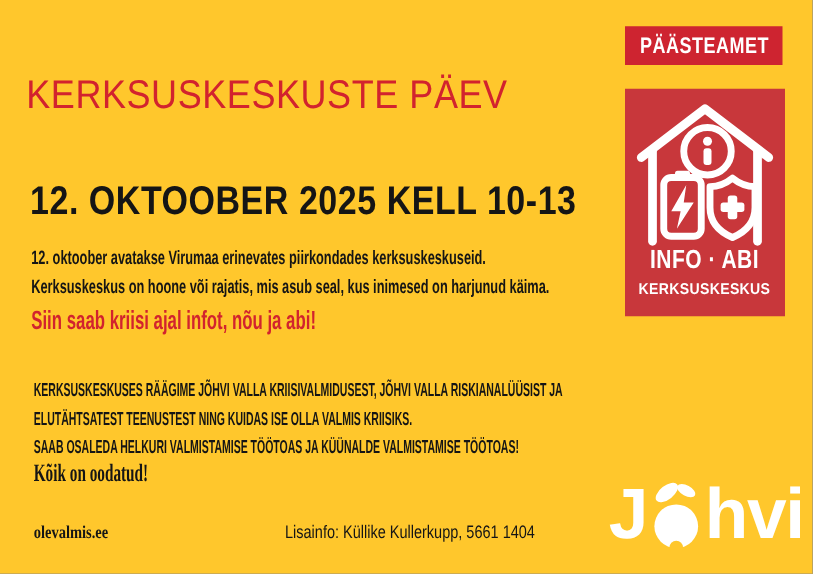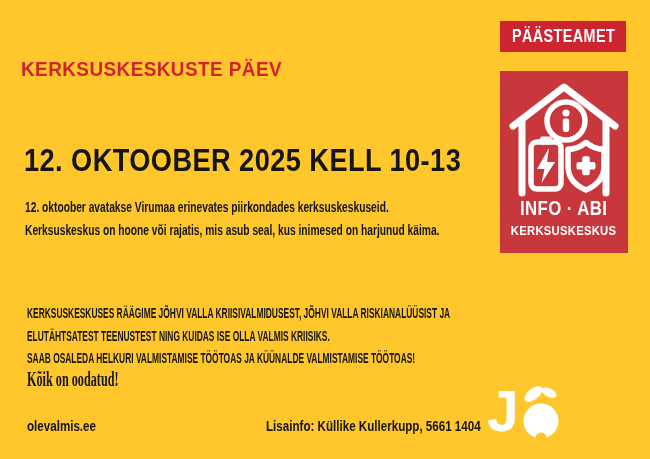--- a/index.html
+++ b/index.html
@@ -14,31 +14,31 @@
   
   .sxL{transform:scaleX(.90);transform-origin:left top;}
   .sx85{transform:scaleX(.85);transform-origin:left top;}
   .sx80{transform:scaleX(.80);transform-origin:left top;}
   .sx66{transform:scaleX(.66);transform-origin:left top;}
   .sx64{transform:scaleX(.64);transform-origin:left top;}
   .sx61{transform:scaleX(.61);transform-origin:left top;}
   .sx56{transform:scaleX(.56);transform-origin:left top;}
   .sxC{transform-origin:center top !important;}
 
-  .title{left:21px;top:57px;font-size:21px;font-weight:bold;color:#D2232E;letter-spacing:.5px;}
+  .title{left:21px;top:57px;font-size:32px;font-weight:normal;color:#D2232E;letter-spacing:.5px;}
   .location{left:27px;top:111px;font-size:17.5px;font-weight:bold;}
   .datetime{left:24px;top:142px;font-size:32px;font-weight:bold;letter-spacing:.5px;}
 
   .intro{left:25px;top:196px;font-size:15.5px;font-weight:bold;line-height:22.5px;}
   .highlight{left:25px;top:245px;font-size:21px;font-weight:bold;color:#D2232E;}
   .bodyblock{left:27px;top:302px;font-size:15px;font-weight:bold;line-height:22.5px;}
   .welcome{left:27px;top:368px;font-size:20px;font-weight:bold;font-family:Liberation Serif, serif;}
 
-  .website{left:27px;top:418px;font-size:14.5px;font-weight:bold;}
-  .contact{left:228px;top:418px;font-size:14.5px;font-weight:bold;margin-left:38px;}
+  .website{left:27px;top:418px;font-size:14.5px;font-weight:bold;font-family:Liberation Serif, serif;}
+  .contact{left:228px;top:418px;font-size:14.5px;font-weight:normal;}
 
   .badge{
     left:500px;top:21px;width:126px;height:31px;background:#CE2430;
     display:flex;align-items:center;justify-content:center;
   }
   .badge-text{color:#fff;font-size:18px;font-weight:bold;letter-spacing:.5px;}
 
   .logo-box{
     left:500px;top:71px;width:128px;height:182px;background:#C8373B;
   }
@@ -72,20 +72,23 @@
 
   <div class="abs datetime">
     <span class="nw sx85">12. OKTOOBER 2025 KELL 10-13</span>
   </div>
 
   <div class="abs intro">
     <div><span class="nw sx66">12. oktoober avatakse Virumaa erinevates piirkondades kerksuskeskuseid.</span></div>
     <div><span class="nw sx66">Kerksuskeskus on hoone või rajatis, mis asub seal, kus inimesed on harjunud käima.</span></div>
   </div>
 
+  <div class="abs highlight">
+    <span class="nw sx64">Siin saab kriisi ajal infot, nõu ja abi!</span>
+  </div>
 
   <div class="abs bodyblock">
     <div><span class="nw sx56">KERKSUSKESKUSES RÄÄGIME JÕHVI VALLA KRIISIVALMIDUSEST,  JÕHVI VALLA RISKIANALÜÜSIST JA</span></div>
     <div><span class="nw sx56">ELUTÄHTSATEST TEENUSTEST NING KUIDAS ISE OLLA VALMIS KRIISIKS.</span></div>
     <div><span class="nw sx56">SAAB OSALEDA HELKURI VALMISTAMISE TÖÖTOAS JA KÜÜNALDE VALMISTAMISE TÖÖTOAS!</span></div>
   </div>
 
   <div class="abs welcome">
     <span class="nw sx61">Kõik on oodatud!</span>
   </div>
@@ -134,15 +137,16 @@
   </div>
 
   <div class="abs johvi" aria-label="Jõhvi">
     <span class="ltr">J</span>
     <svg width="44" height="58" viewBox="0 0 44 58">
       <ellipse cx="14.5" cy="11" rx="10.5" ry="5.5" transform="rotate(-38 14.5 11)" fill="#fff"></ellipse>
       <ellipse cx="30" cy="9.5" rx="8" ry="4.2" transform="rotate(28 30 9.5)" fill="#fff"></ellipse>
       <circle cx="22" cy="38" r="17.5" fill="#fff"></circle>
       <circle cx="22" cy="55" r="5.5" fill="#FFC72C"></circle>
     </svg>
+    <span class="ltr">hvi</span>
   </div>
 
 </div>
 
 </body></html>

